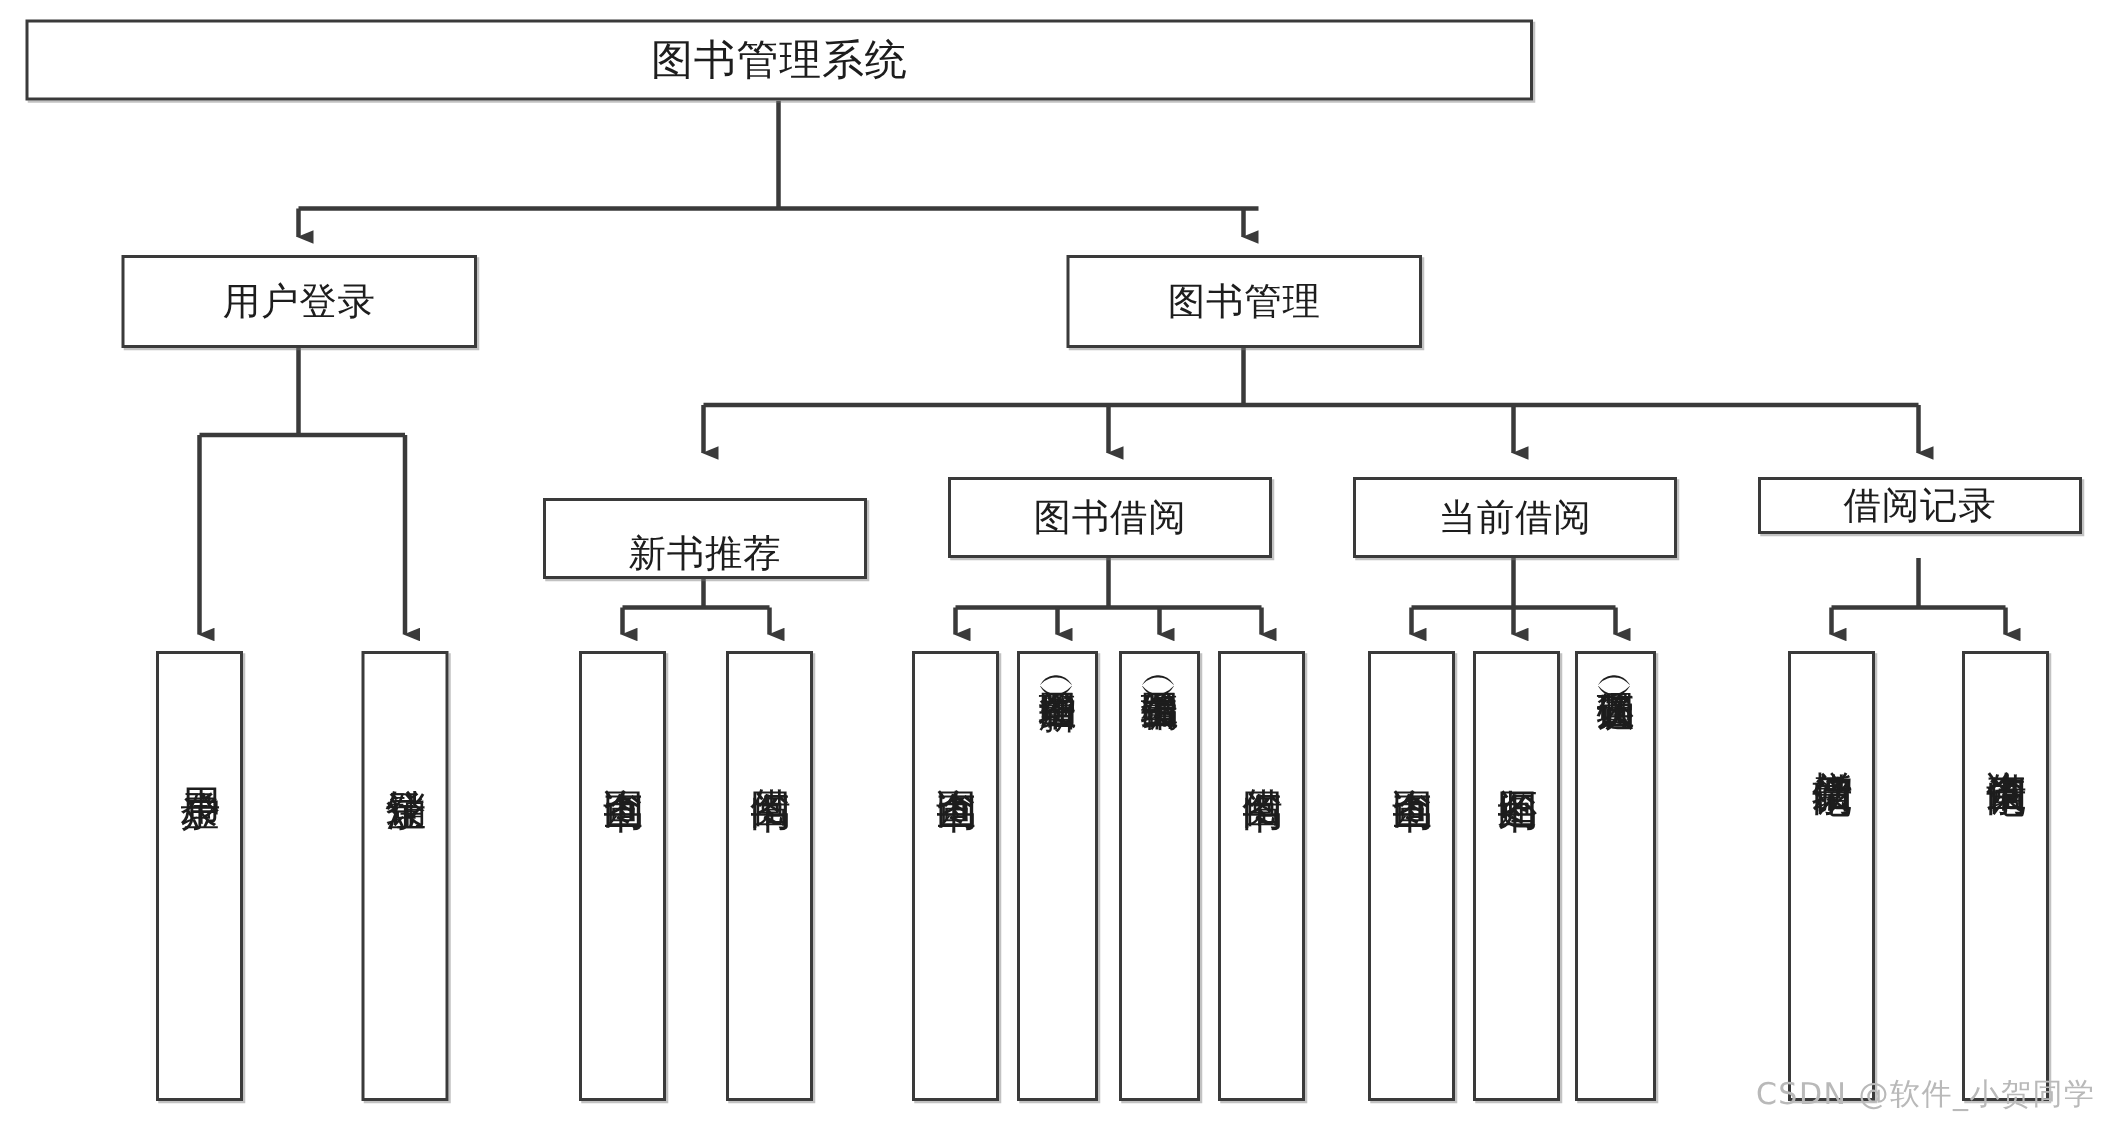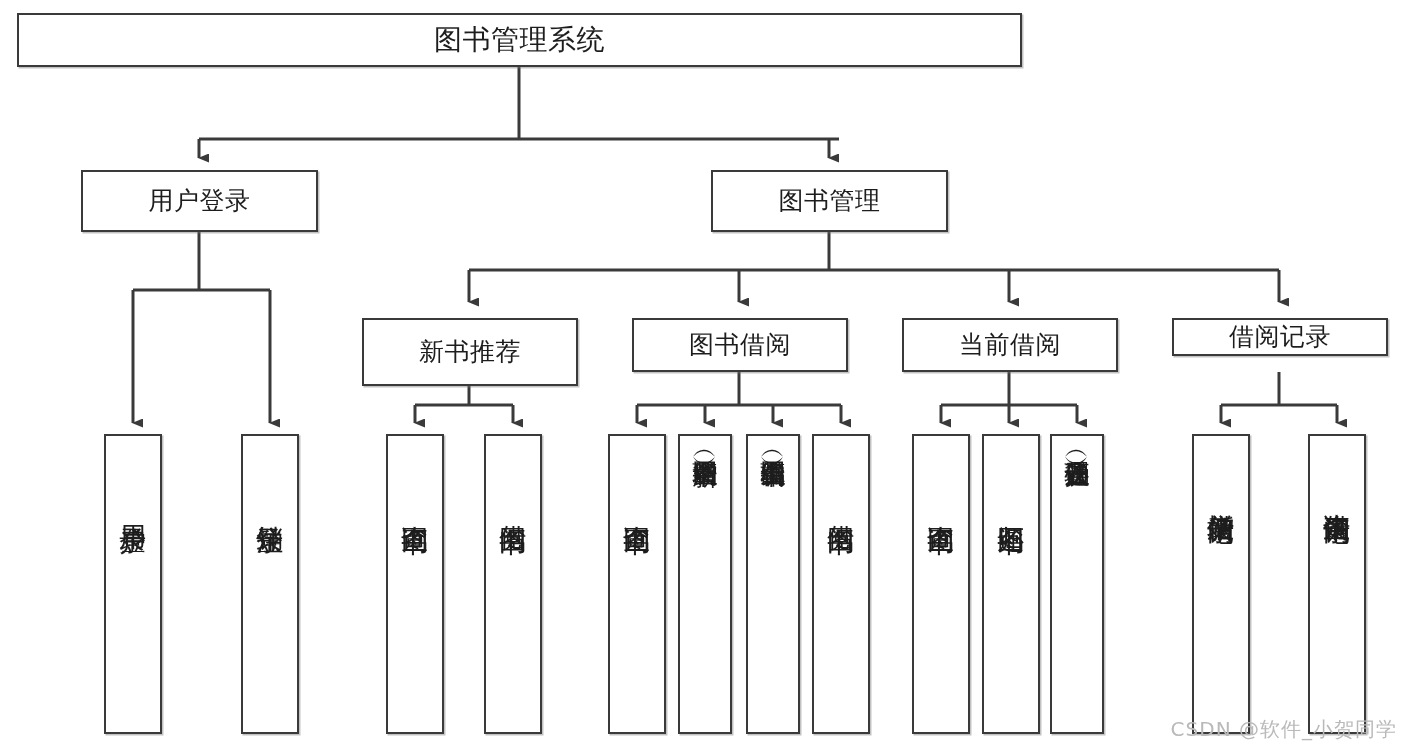--- a/index.html
+++ b/index.html
@@ -143,21 +143,21 @@
     <span class="lbl">图书管理系统</span>
   </div>
 
   <div class="node horiz" style="left:81px; top:170px; width:237px; height:62px;">
     <span class="lbl">用户登录</span>
   </div>
   <div class="node horiz" style="left:711px; top:170px; width:237px; height:62px;">
     <span class="lbl">图书管理</span>
   </div>
 
-  <div class="node horiz" style="left:362px; top:318px; width:216px; height:68px;">
+  <div class="node horiz" style="left:362px; top:332px; width:216px; height:54px;align-items:flex-end;">
     <span class="lbl">新书推荐</span>
   </div>
   <div class="node horiz" style="left:902px; top:318px; width:216px; height:54px;">
     <span class="lbl">当前借阅</span>
   </div>
   <div class="node horiz" style="left:632px; top:318px; width:216px; height:54px;">
     <span class="lbl">图书借阅</span>
   </div>
   <div class="node horiz" style="left:1172px; top:318px; width:216px; height:38px;">
     <span class="lbl">借阅记录</span>

